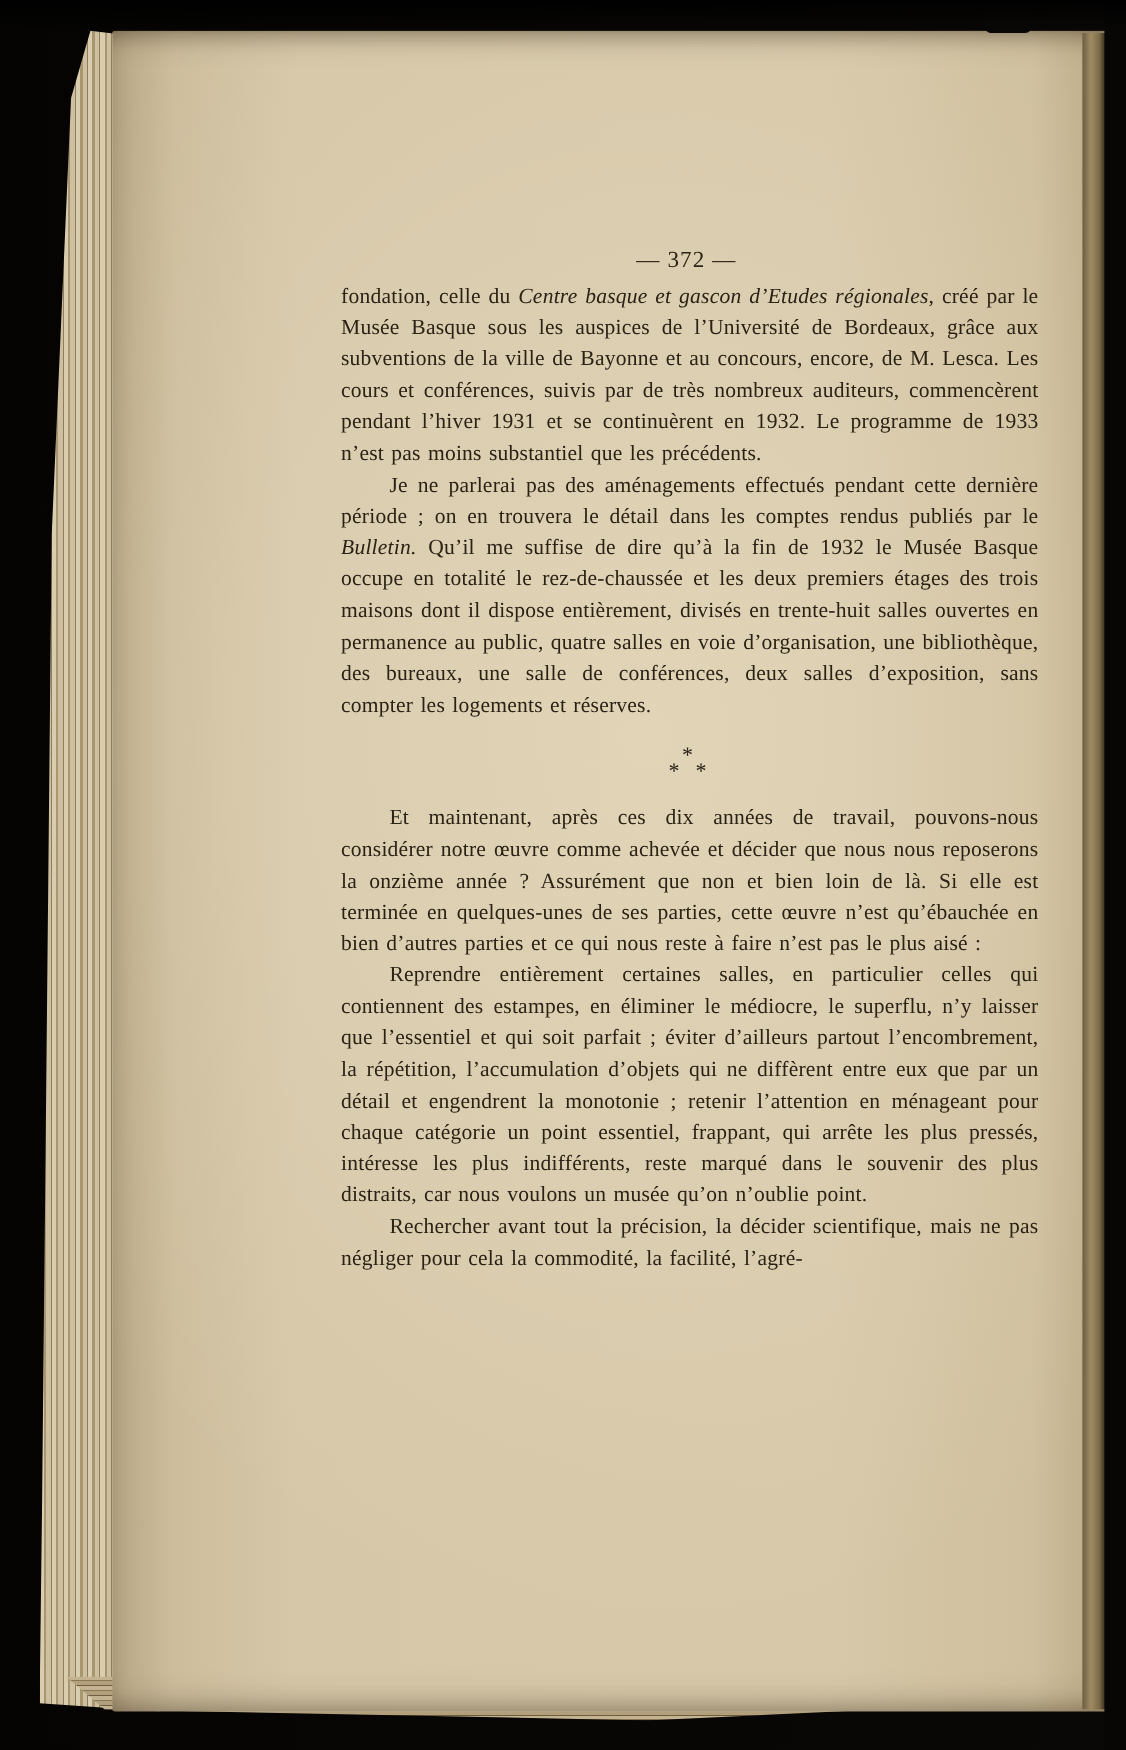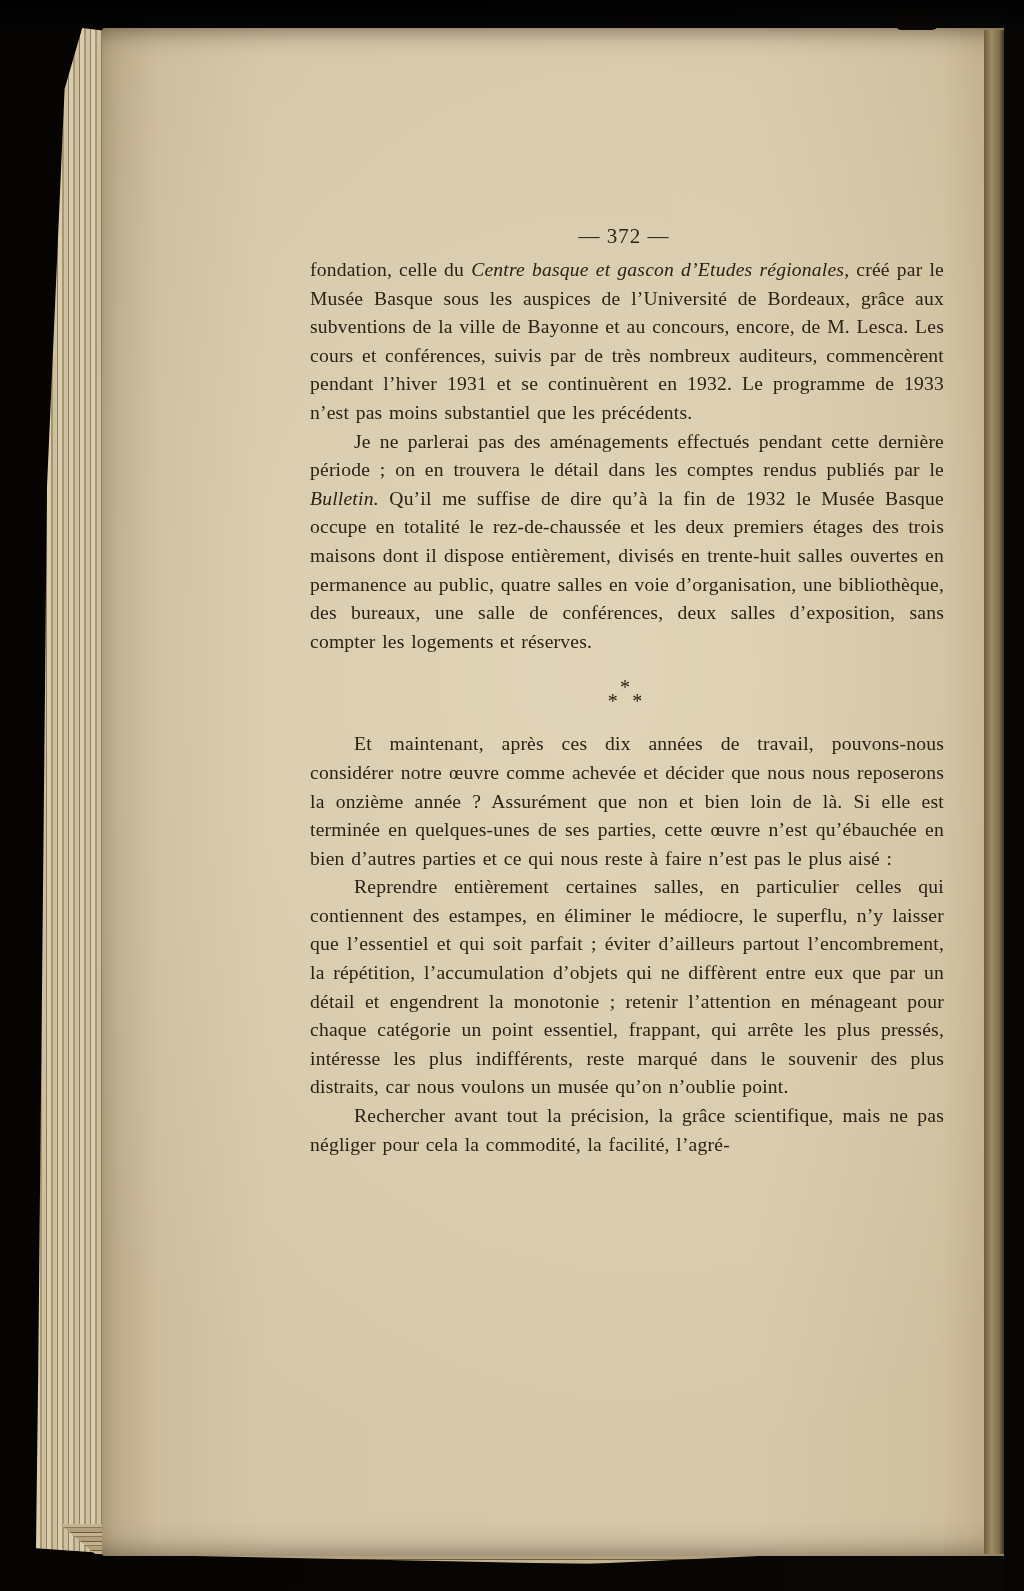--- a/index.html
+++ b/index.html
@@ -166,21 +166,21 @@
 
       <div class="asterism">
         <div>*</div>
         <div>* *</div>
       </div>
 
       <p class="para">Et maintenant, après ces dix années de travail, pouvons-nous considérer notre œuvre comme achevée et décider que nous nous reposerons la onzième année ? Assurément que non et bien loin de là. Si elle est terminée en quelques-unes de ses parties, cette œuvre n’est qu’ébauchée en bien d’autres parties et ce qui nous reste à faire n’est pas le plus aisé :</p>
 
       <p class="para">Reprendre entièrement certaines salles, en particulier celles qui contiennent des estampes, en éliminer le médiocre, le superflu, n’y laisser que l’essentiel et qui soit parfait ; éviter d’ailleurs partout l’encombrement, la répétition, l’accumulation d’objets qui ne diffèrent entre eux que par un détail et engendrent la monotonie ; retenir l’attention en ménageant pour chaque catégorie un point essentiel, frappant, qui arrête les plus pressés, intéresse les plus indifférents, reste marqué dans le souvenir des plus distraits, car nous voulons un musée qu’on n’oublie point.</p>
 
-      <p class="para">Rechercher avant tout la précision, la grâce scientifique, mais ne pas négliger pour cela la commodité, la facilité, l’agré-</p>
+      <p class="para">Rechercher avant tout la précision, la décider scientifique, mais ne pas négliger pour cela la commodité, la facilité, l’agré-</p>
 
     </div>
   </div>
 
   <div class="next-page-strip"></div>
   <div class="right-dark"></div>
   <div class="top-notch"></div>
   <div class="top-shadow"></div>
 
 </div>

